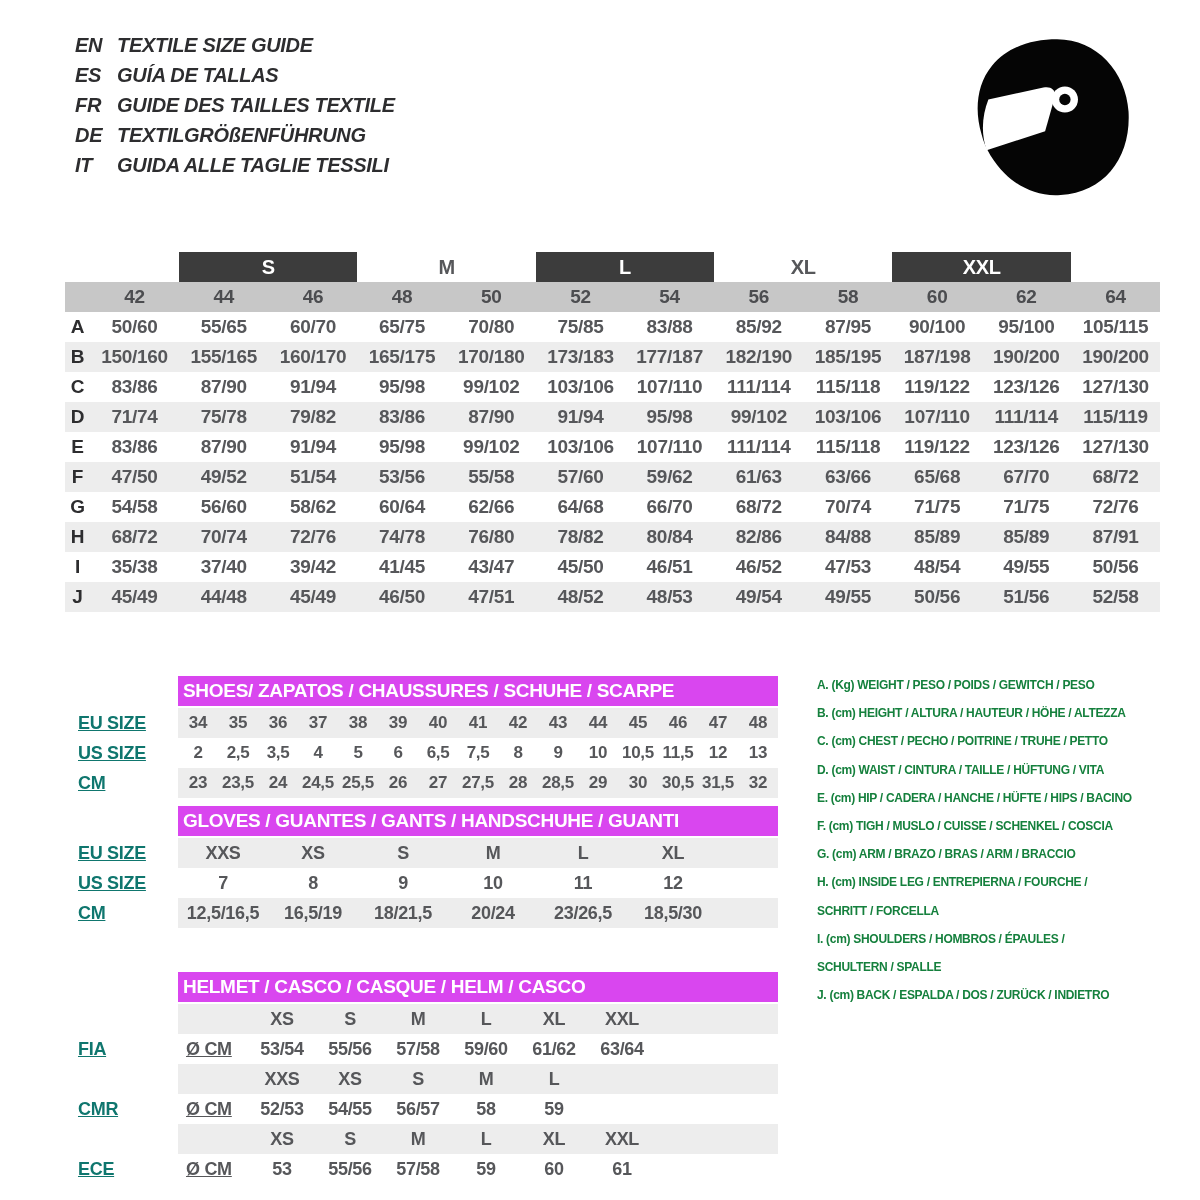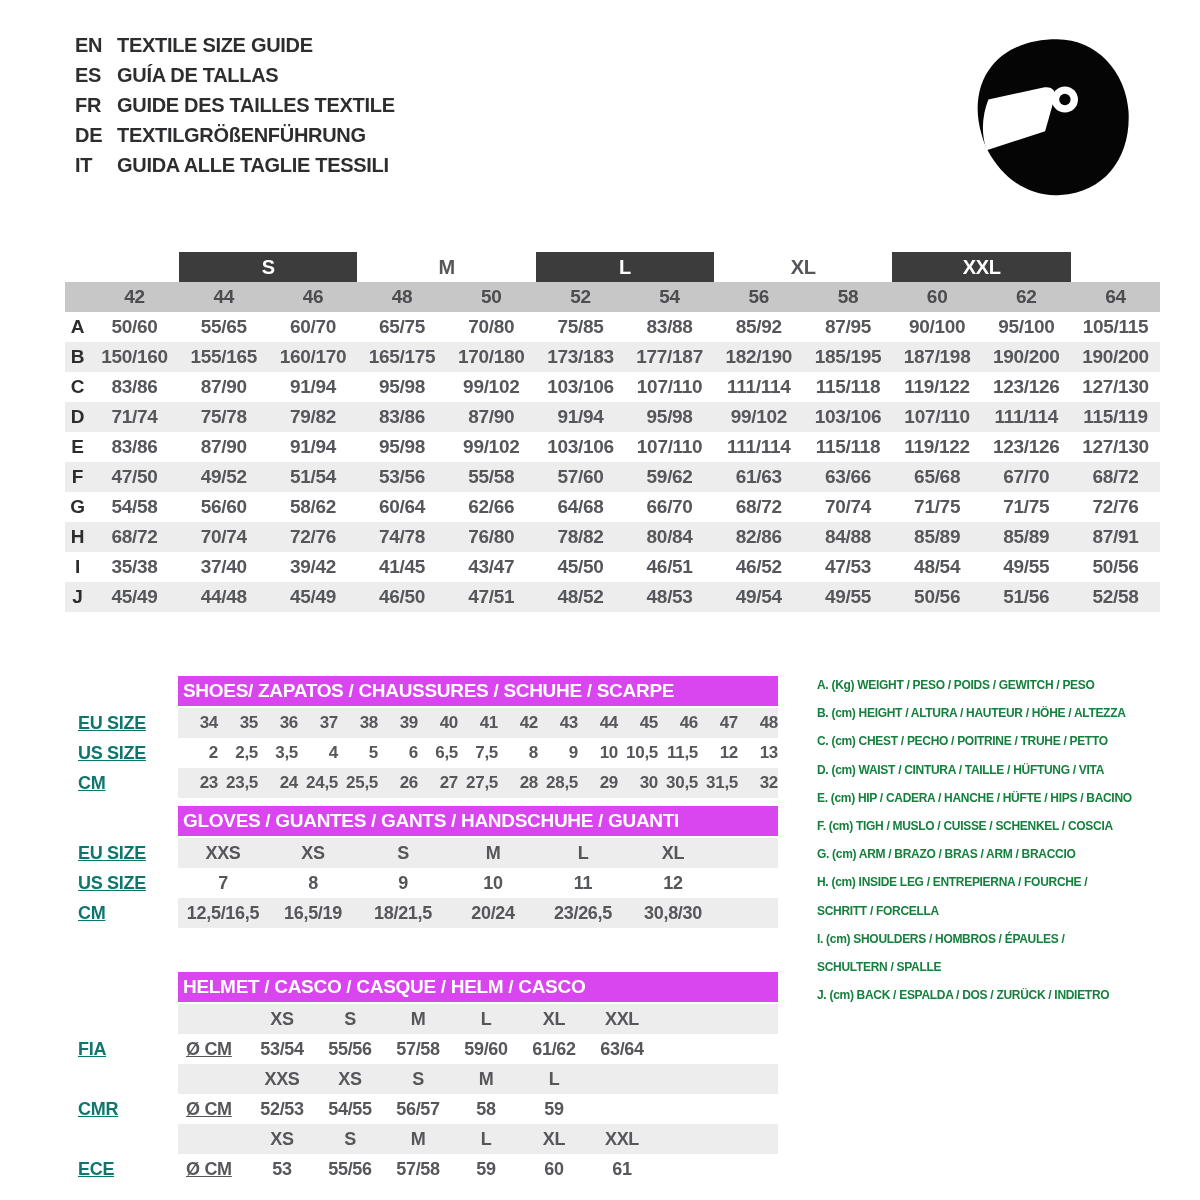--- a/index.html
+++ b/index.html
@@ -2,21 +2,21 @@
 <html><head>
 <meta charset="utf-8">
 <style>
   html,body{margin:0;padding:0;background:#ffffff;}
   .page{
     position:relative;width:1200px;height:1200px;background:#ffffff;overflow:hidden;
     font-family:"Liberation Sans",sans-serif;font-weight:700;color:#56575a;
     letter-spacing:-0.3px;
   }
   
-  .langs{position:absolute;left:75px;top:30px;}
+  .langs{position:absolute;left:75px;top:30px;font-style:italic;}
   .lang-row{display:flex;height:30px;align-items:center;font-size:20px;color:#2d2d2f;}
   .lang-code{width:42px;}
   
   .helmet-badge{position:absolute;left:966px;top:28px;width:172px;height:174px;}
   
   .main-table{position:absolute;left:65px;top:252px;width:1095px;}
   .group-row{display:flex;height:30px;}
   .g-spacer-l{width:calc(25px + (100% - 25px)/12);}
   .g-cell{width:calc((100% - 25px)/6);display:flex;align-items:center;justify-content:center;font-size:20px;}
   .g-cell.dark{background:#3c3c3c;color:#ffffff;}
@@ -31,21 +31,21 @@
   .sub-table.shoes{top:676px;}
   .sub-table.gloves{top:806px;}
   .sub-table.helmet{top:972px;}
   .bar-row{display:flex;height:30px;margin-bottom:2px;}
   .bar-spacer{width:116px;flex:none;}
   .bar{width:600px;background:#d946ef;color:#ffffff;font-size:19px;display:flex;align-items:center;padding-left:5px;box-sizing:border-box;}
   .srow{display:flex;height:30px;}
   .slabel{width:116px;flex:none;padding-left:16px;box-sizing:border-box;line-height:30px;font-size:18px;color:#0f766e;text-decoration:underline;}
   .sdata{width:600px;display:flex;}
   .sdata.stripe{background:#ededed;}
-  .scell{flex:1;text-align:right;line-height:30px;font-size:17px;}
+  .scell{flex:1;text-align:center;line-height:30px;font-size:17px;}
   .gcell{width:90px;text-align:center;line-height:30px;font-size:18px;}
   .hunit{width:70px;padding-left:8px;box-sizing:border-box;line-height:30px;font-size:18px;text-decoration:underline;}
   .hcell{width:68px;text-align:center;line-height:30px;font-size:18px;}
   
   .legend{position:absolute;left:800px;top:671px;width:400px;}
   .legend-line{font-size:12px;line-height:28.2px;color:#15803d;white-space:nowrap;margin-left:17px;}
 </style>
 </head>
 <body>
 
@@ -359,21 +359,21 @@
           </div>
         </div>
         <div class="srow">
           <div class="slabel">CM</div>
           <div class="sdata stripe">
             <div class="gcell">12,5/16,5</div>
             <div class="gcell">16,5/19</div>
             <div class="gcell">18/21,5</div>
             <div class="gcell">20/24</div>
             <div class="gcell">23/26,5</div>
-            <div class="gcell">30,8/30</div>
+            <div class="gcell">18,5/30</div>
           </div>
         </div>
       </div>
   </div>
 
   <div class="sub-table helmet">
     <div class="bar-row">
       <div class="bar-spacer"></div>
       <div class="bar">HELMET / CASCO / CASQUE / HELM / CASCO</div>
     </div>

